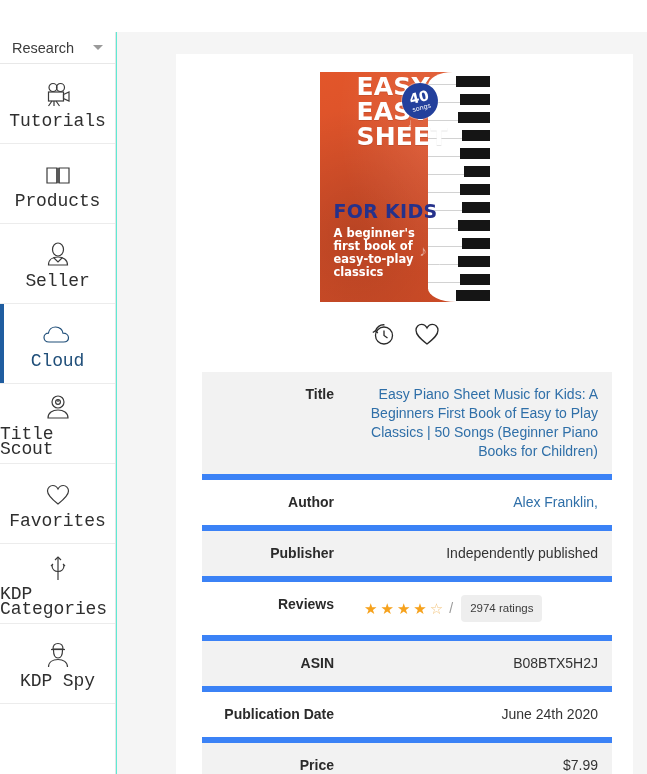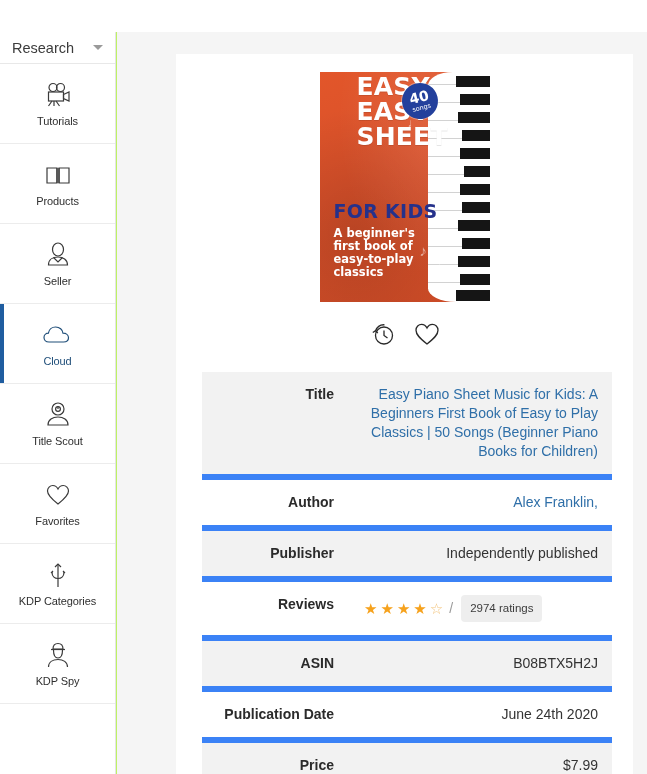--- a/index.html
+++ b/index.html
@@ -6,21 +6,21 @@
     margin: 0;
     padding: 0;
     background: #ffffff;
     font-family: "Liberation Sans", sans-serif;
   }
   #root {
     position: relative;
     width: 647px;
     height: 774px;
     overflow: hidden;
-    background: #bef264;
+    background: #5eead4;
   }
 
   
   .sidebar {
     position: absolute;
     left: 0;
     top: 32px;
     width: 116px;
     height: 742px;
     background: #ffffff;
@@ -62,24 +62,25 @@
     cursor: pointer;
   }
   .nav-item .ico {
     height: 34px;
     display: flex;
     align-items: center;
     justify-content: center;
     margin-bottom: 2px;
   }
   .nav-item .nav-label {
-    font-size: 11px;
+    font-size: 18px;
     line-height: 15px;
-    text-align: center;
+    text-align: left;
     letter-spacing: -0.1px;
+    font-family: Liberation Mono, monospace;
   }
   .nav-item.active {
     color: #1f4e79;
   }
   .nav-item.active::before {
     content: "";
     position: absolute;
     left: 0; top: 0; bottom: 0;
     width: 4px;
     background: #1f5da0;

